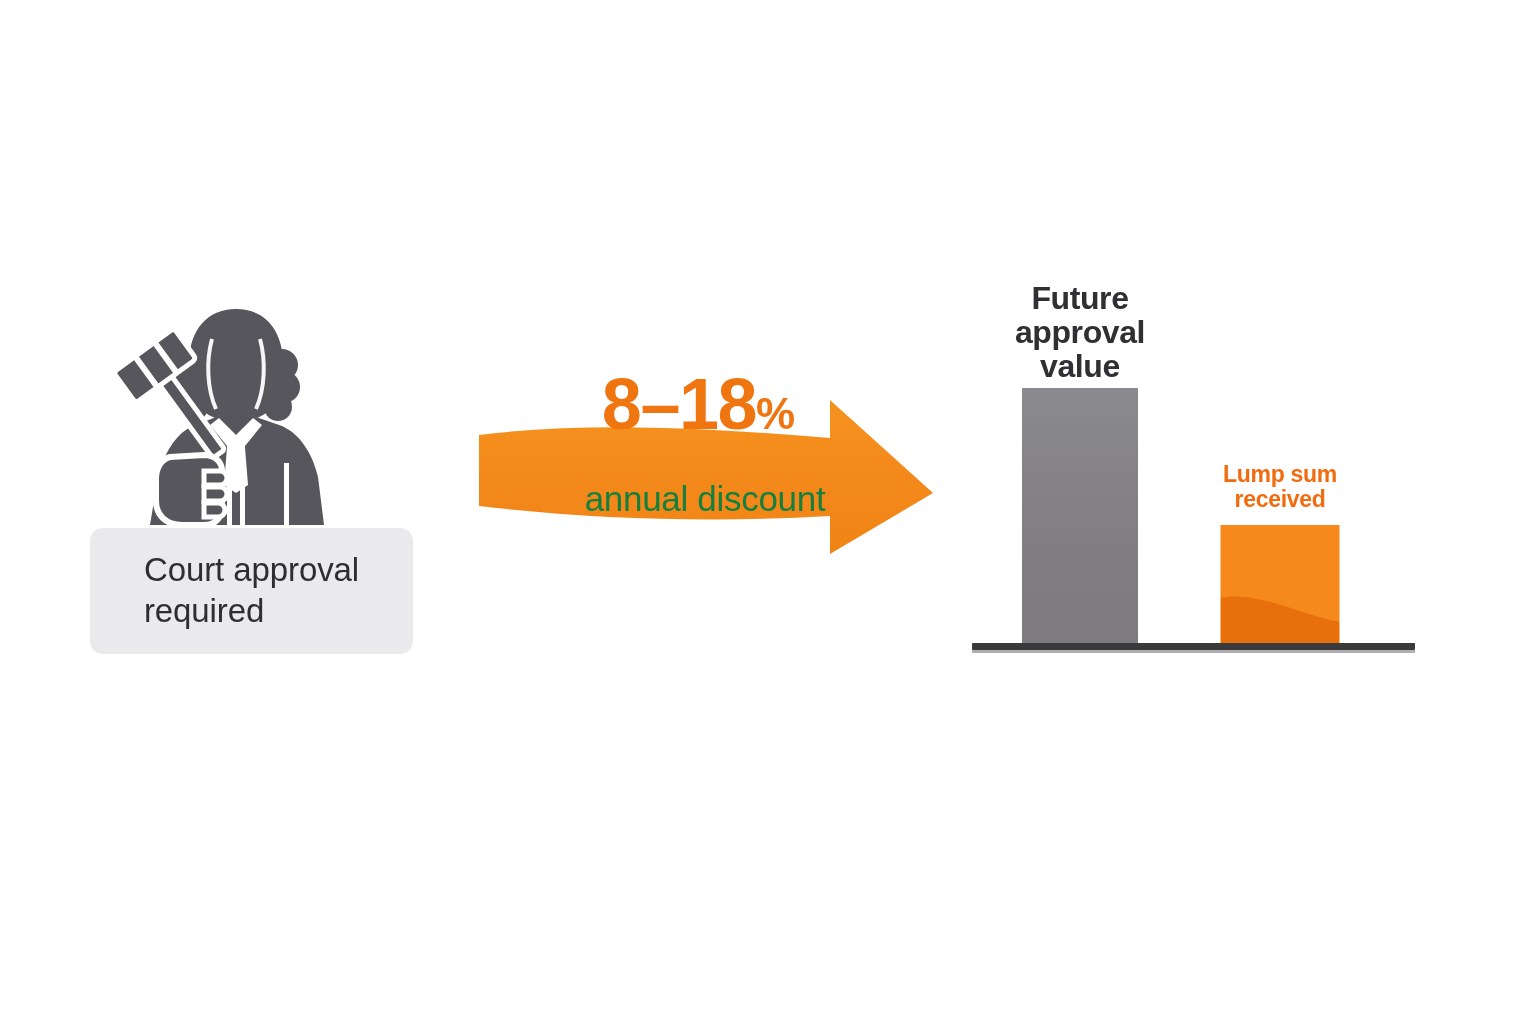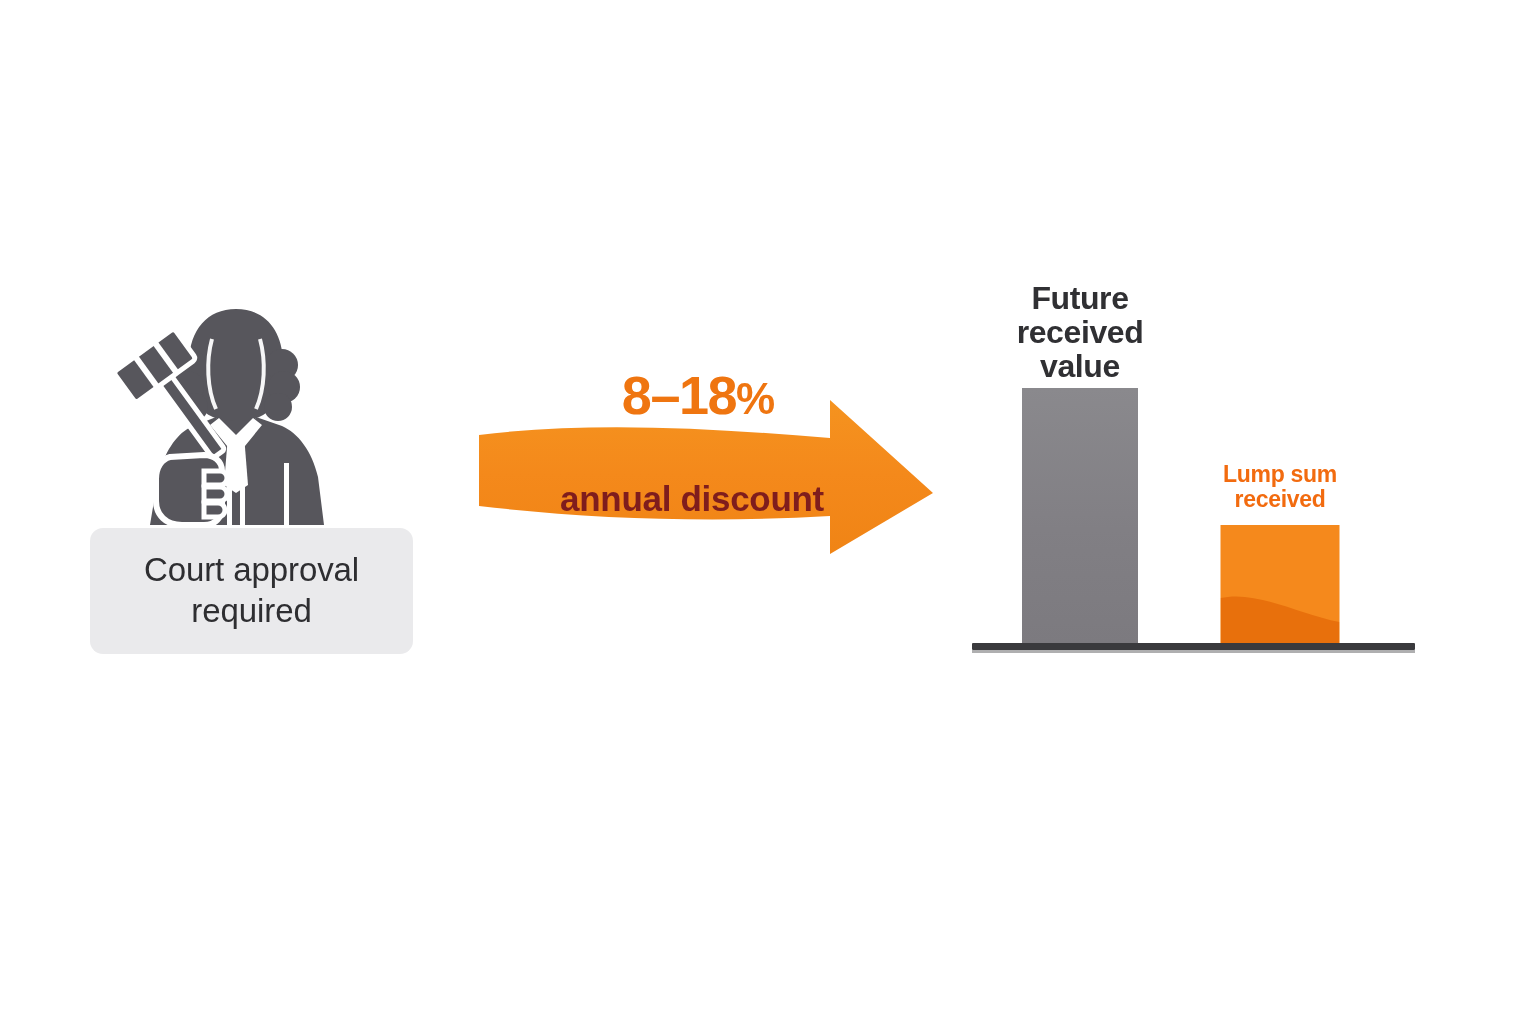--- a/index.html
+++ b/index.html
@@ -45,21 +45,21 @@
     display: flex;
     align-items: center;
     justify-content: center;
     box-sizing: border-box;
   }
   #court-chip-label {
     font-size: 33px;
     line-height: 1.24;
     font-weight: 400;
     color: #2e2e31;
-    text-align: center;
+    text-align: left;
     white-space: pre-line;
     letter-spacing: -0.1px;
   }
 
   
   #arrow-panel {
     position: absolute;
     left: 470px;
     top: 366px;
     width: 475px;
@@ -78,35 +78,35 @@
     top: 2px;
     width: 440px;
     text-align: center;
     color: #ef7510;
     font-weight: 700;
     line-height: 1;
     letter-spacing: -1.5px;
     white-space: nowrap;
   }
   #discount-rate .rate-num {
-    font-size: 54px;
+    font-size: 72px;
     margin-left: 16px;
   }
   #discount-rate .rate-pct {
     font-size: 44px;
     letter-spacing: -1px;
   }
   #discount-caption {
     position: absolute;
-    left: 12px;
+    left: 25px;
     top: 115px;
     width: 420px;
     text-align: center;
-    color: #7f1d1d;
-    font-weight: 700;
+    color: #15803d;
+    font-weight: 400;
     font-size: 35px;
     line-height: 1;
     letter-spacing: -0.3px;
     white-space: nowrap;
   }
 
   
   #chart-panel {
     position: absolute;
     left: 965px;
@@ -309,21 +309,21 @@
       <span class="rate-num">8–18</span><span class="rate-pct">%</span>
     </div>
 
     <div id="discount-caption">annual discount</div>
   </div>
 
   <div id="chart-panel">
 
     <div class="bar-group" id="bar-group-future">
       <div class="bar-label" id="future-label">Future
-received
+approval
 value</div>
       <div class="bar" id="bar-future"></div>
     </div>
 
     <div class="bar-group" id="bar-group-lump">
       <div class="bar-label" id="lump-label">Lump sum
 received</div>
       <div class="bar" id="bar-lump">
         <div class="wave-fill">
           <svg viewBox="0 0 119 56" preserveAspectRatio="none" aria-hidden="true">

